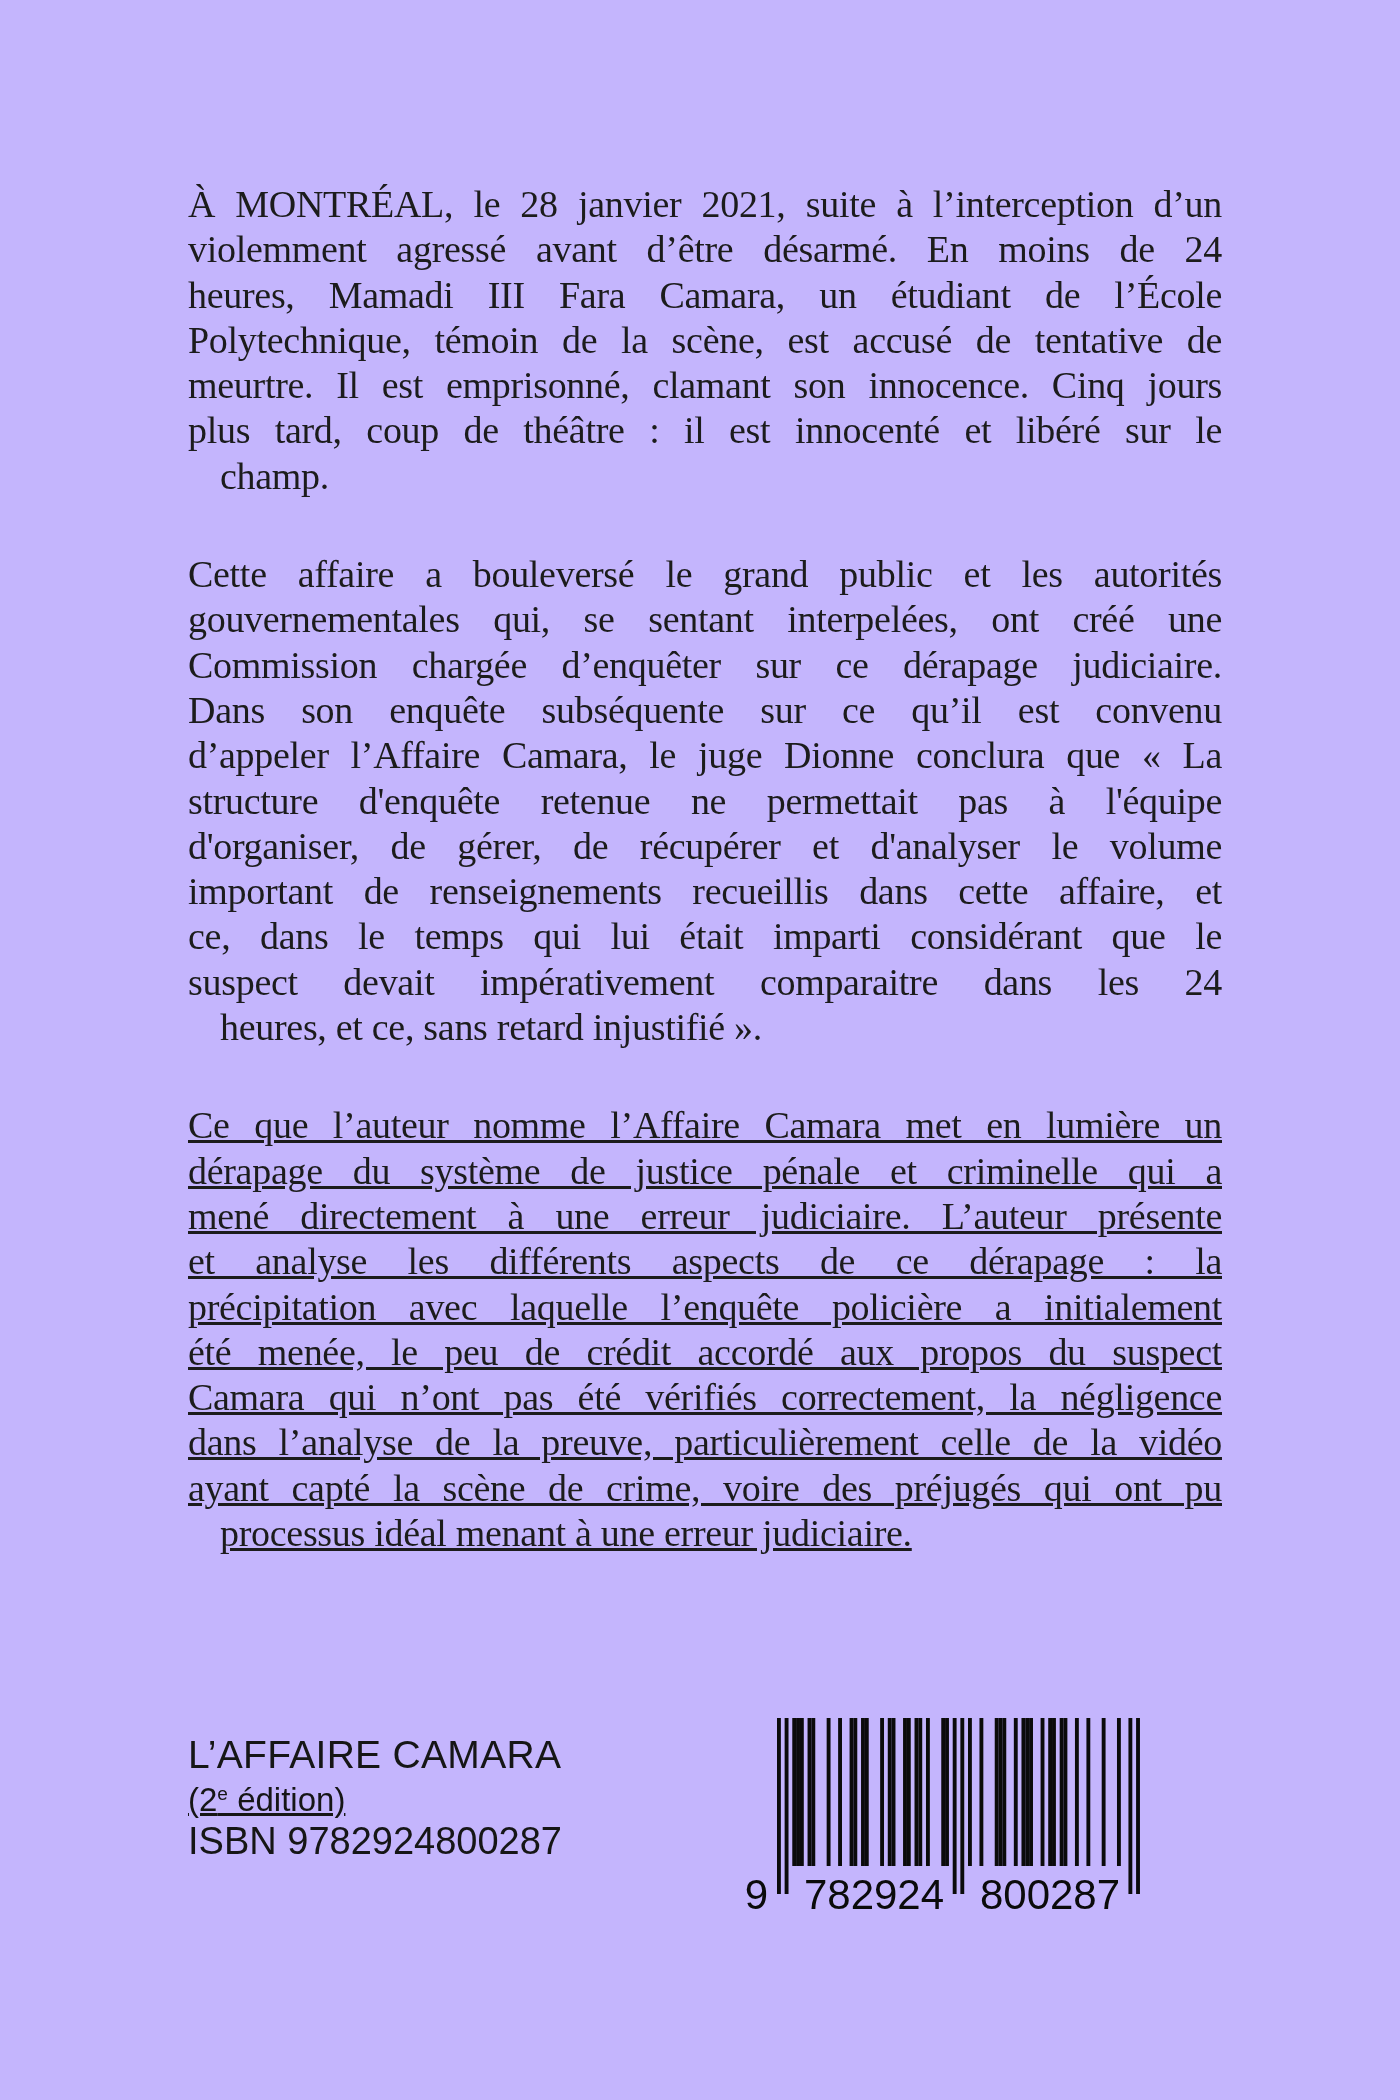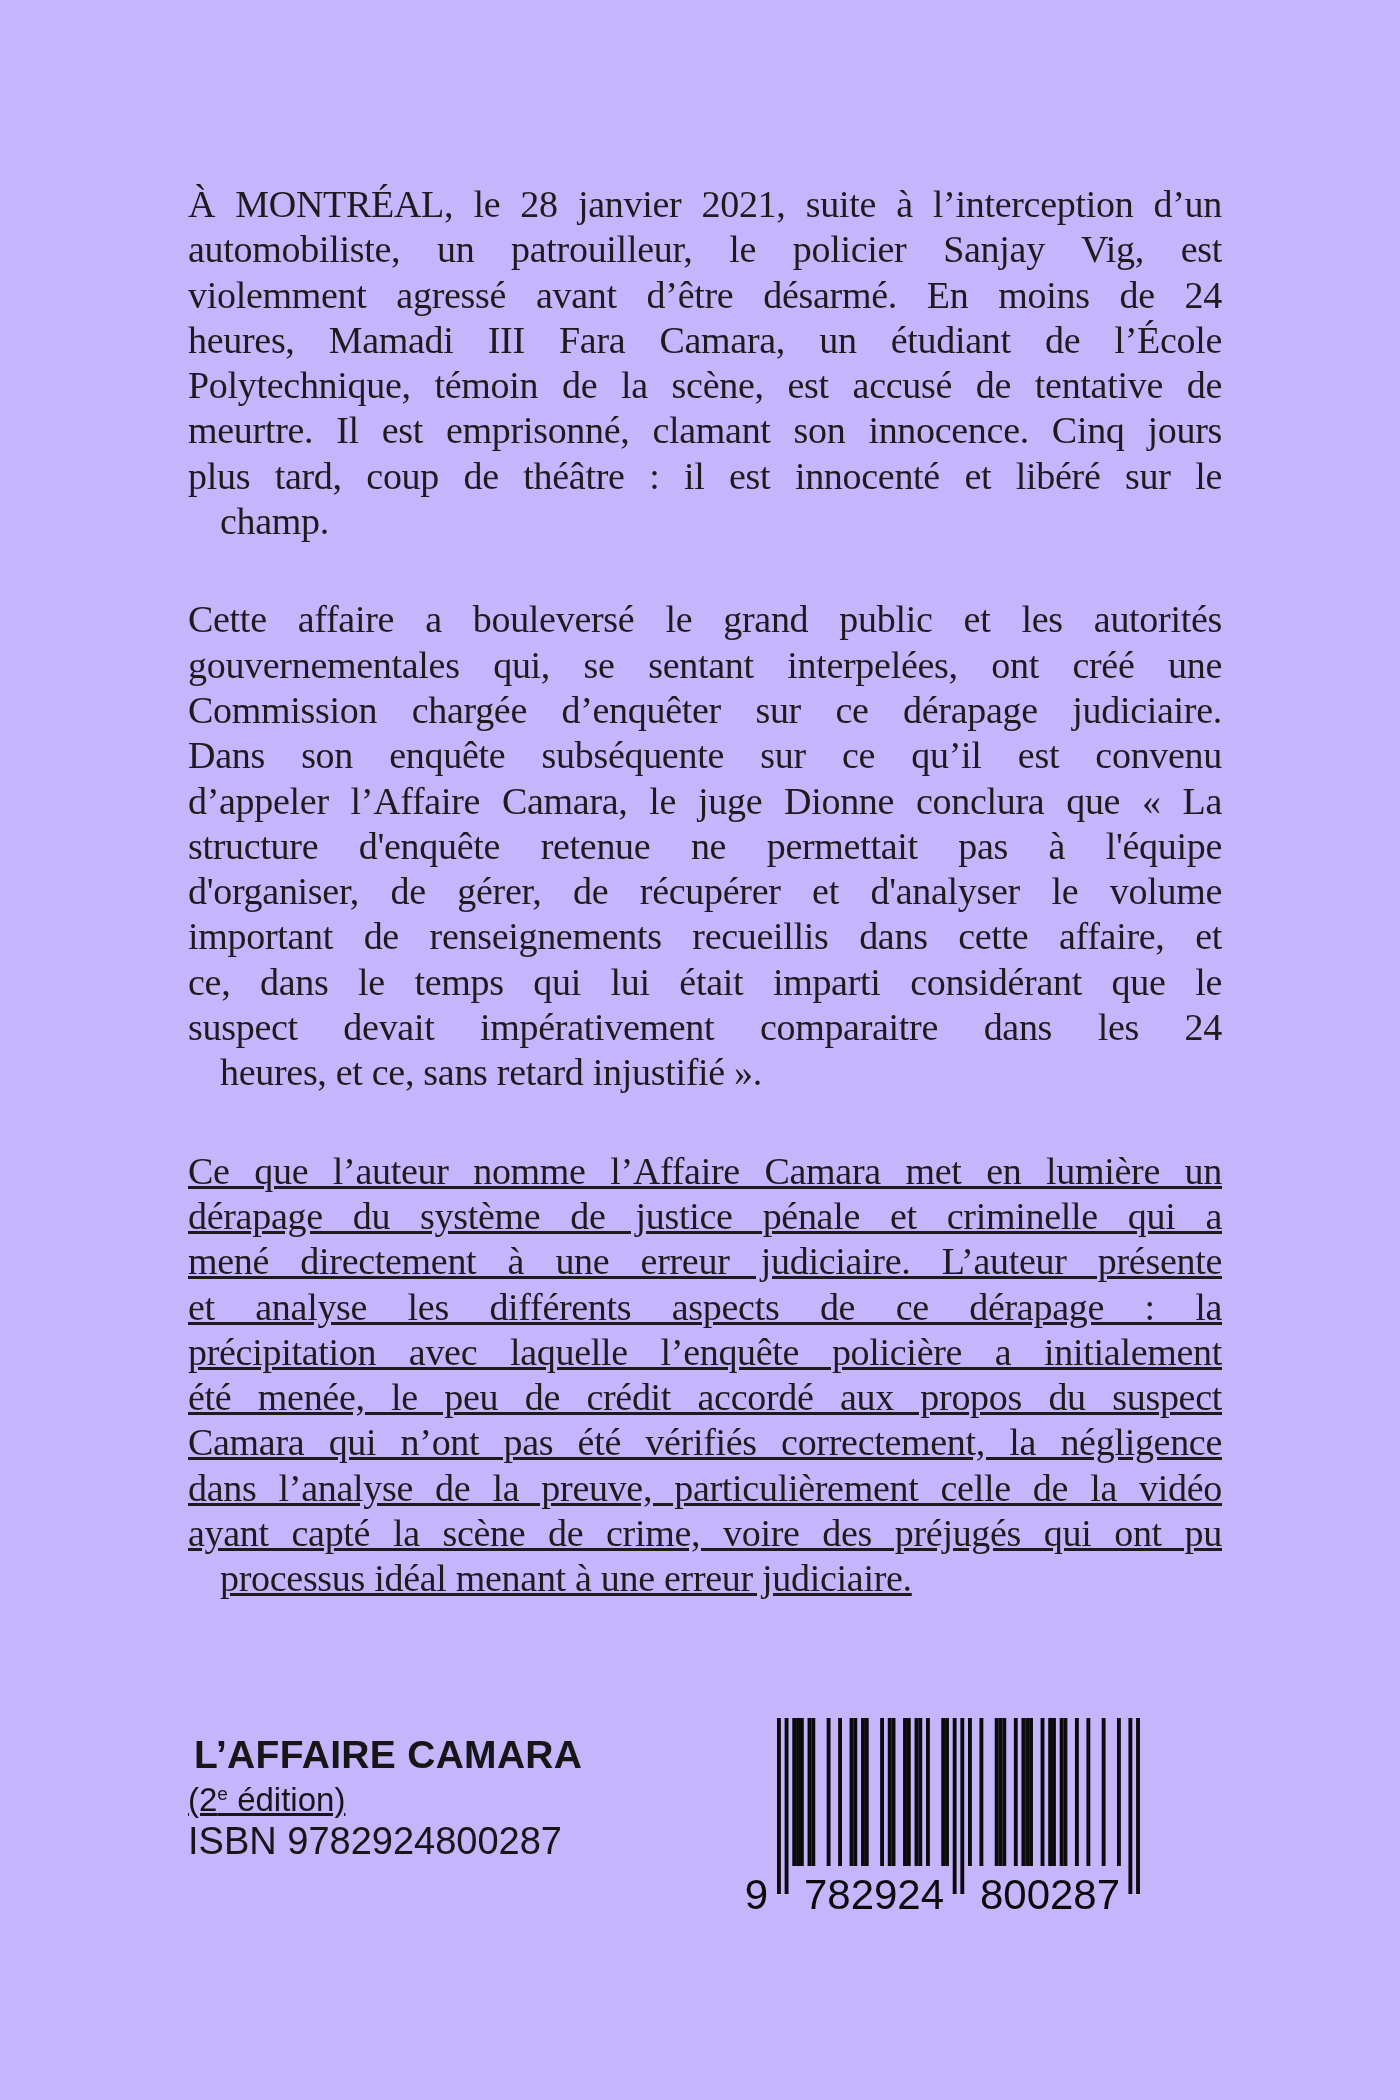--- a/index.html
+++ b/index.html
@@ -36,42 +36,41 @@
   }
   .line.lastline { text-align-last: left; margin-left: 32px; }
 
   
   #footer {
     position: absolute;
     left: 188px; top: 1730px;
     color: #161616;
     font-family: "Liberation Sans", sans-serif;
   }
-  .bk-title   { font-weight: bold; font-size: 39px; line-height: 50px; letter-spacing: 0.3px; margin-left: 6px; }
+  .bk-title   { font-weight: normal; font-size: 39px; line-height: 50px; letter-spacing: 0.3px; }
   .bk-subtitle{ font-size: 38px; line-height: 38px; margin-top: 6px; }
   .bk-edition { font-size: 33px; line-height: 39px; text-decoration: underline; }
   .bk-edition sup { font-size: 0.58em; vertical-align: 0.55em; line-height: 0; }
   .bk-isbn    { font-size: 38px; line-height: 38px; margin-top: 3px; }
 
   
   #barcode {
     position: absolute;
     left: 740px; top: 1705px;
     width: 420px; height: 220px;
   }
 </style>
 </head>
 <body>
 
 <div id="cover">
 
   <div id="synopsis">
       <div class="para">
         <div class="line">À MONTRÉAL, le 28 janvier 2021, suite à l’interception d’un</div>
-        <div class="line">automobiliste, un patrouilleur, le policier Sanjay Vig, est</div>
         <div class="line">violemment agressé avant d’être désarmé. En moins de 24</div>
         <div class="line">heures, Mamadi III Fara Camara, un étudiant de l’École</div>
         <div class="line">Polytechnique, témoin de la scène, est accusé de tentative de</div>
         <div class="line">meurtre. Il est emprisonné, clamant son innocence. Cinq jours</div>
         <div class="line">plus tard, coup de théâtre : il est innocenté et libéré sur le</div>
         <div class="line lastline">champ.</div>
       </div>
       <div class="para">
         <div class="line">Cette affaire a bouleversé le grand public et les autorités</div>
         <div class="line">gouvernementales qui, se sentant interpelées, ont créé une</div>

